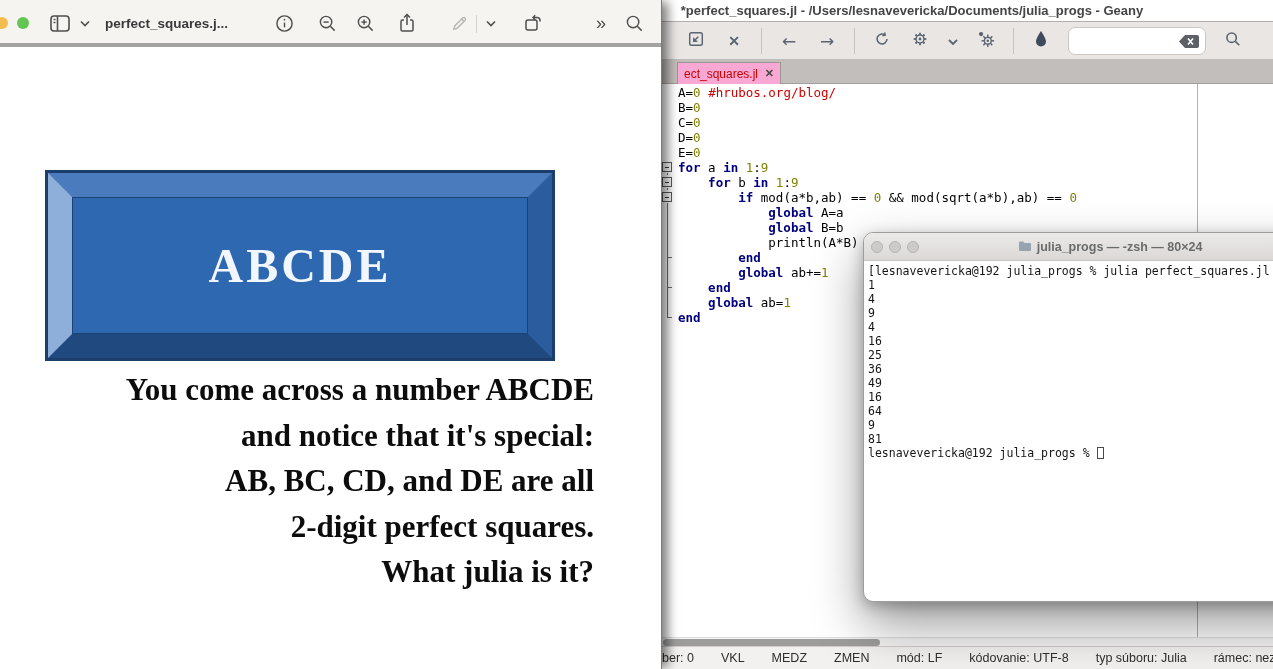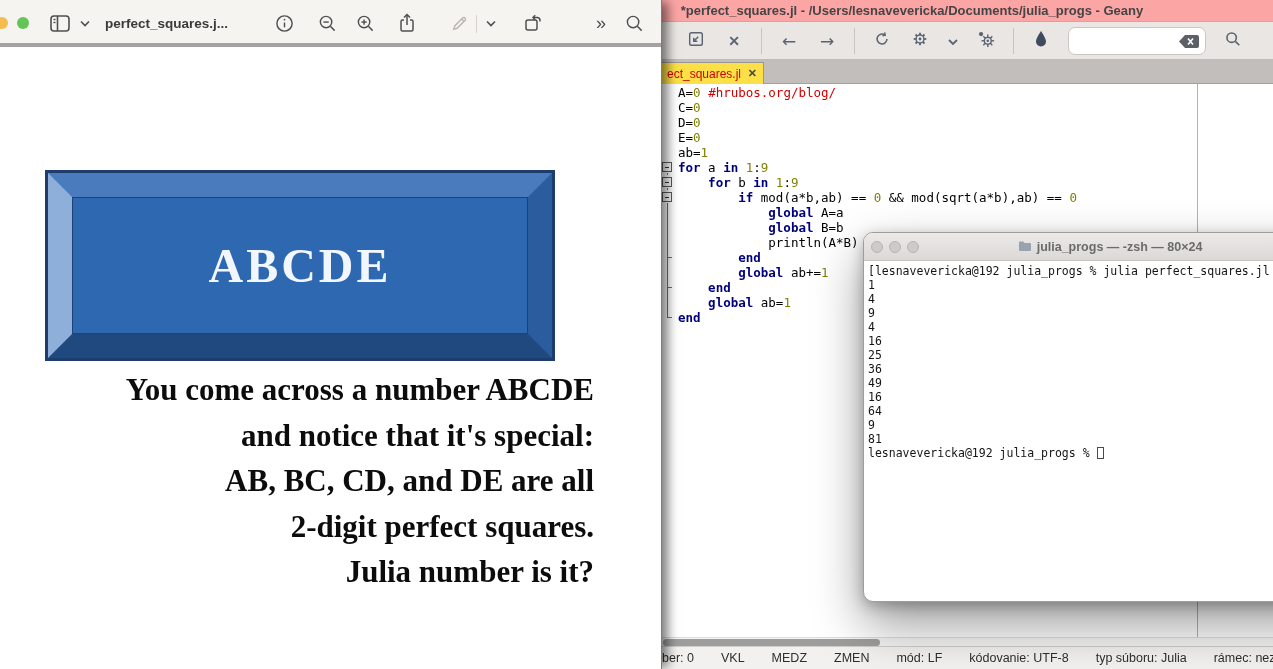--- a/index.html
+++ b/index.html
@@ -3,40 +3,40 @@
 <meta charset="utf-8">
 <style>
   * { margin:0; padding:0; box-sizing:border-box; }
   html,body { width:1273px; height:669px; overflow:hidden; background:#ffffff;
               font-family:"Liberation Sans", sans-serif; }
   .win { position:absolute; }
 
   
   #geany { left:657px; top:0; width:616px; height:669px; background:#cdc9c7; z-index:1; }
   #geany-titlebar { position:absolute; left:0; top:0; width:100%; height:22px;
-    background:#fca5a5; border-bottom:1px solid #b4b0ae; }
+    background:#ffffff; border-bottom:1px solid #b4b0ae; }
   #geany-title { position:absolute; left:0; top:0; width:510px; height:22px; line-height:22px;
     text-align:center; font-size:13px; font-weight:bold; color:#454545; white-space:nowrap; }
   #geany-toolbar { position:absolute; left:0; top:22px; width:100%; height:38px;
     background:#e9e6e4; border-bottom:1px solid #bfbcba; display:flex; align-items:center;
     padding-left:28px; gap:16px; }
   .tbtn { width:22px; height:22px; display:flex; align-items:center; justify-content:center;
     color:#5b6472; font-size:16px; flex:0 0 auto; }
   .tsep { width:1px; height:26px; background:#c6c3c1; flex:0 0 auto; }
   #geany-search { width:138px; height:28px; border:1px solid #c9c6c4; border-radius:7px;
     background:#fff; position:relative; flex:0 0 auto; }
   #geany-search input { position:absolute; left:6px; top:1px; width:100px; height:24px;
     border:none; outline:none; font-size:13px; background:transparent; }
   #clear-icon { position:absolute; right:5px; top:6px; }
 
   
   #geany-tabbar { position:absolute; left:0; top:60px; width:100%; height:24px;
     background:#c2bebc; border-bottom:1px solid #a3a09e; }
-  #geany-tab { position:absolute; left:3px; top:2px; height:22px; width:104px;
-    background:#fde047; border:1px solid #9a9795; border-bottom:none;
+  #geany-tab { position:absolute; left:20px; top:2px; height:22px; width:104px;
+    background:#f9a8d4; border:1px solid #9a9795; border-bottom:none;
     display:flex; align-items:center; padding:0 6px; gap:7px; }
   #geany-tab .tab-label { color:var(--tab-label); font-size:12px; white-space:nowrap;
     overflow:hidden; }
   #geany-tab .tab-close { color:#4a4a4a; font-size:11px; font-weight:bold; }
 
   
   #geany-editor { position:absolute; left:0; top:84px; width:100%; height:553px;
     background:#ffffff; overflow:hidden; padding-top:1px; }
   .code-row { display:flex; height:15px; line-height:15px; padding-left:3px; }
   .fm { position:relative; flex:0 0 16px; }
@@ -229,33 +229,33 @@
   </div>
 
   <div id="geany-editor">
     <div>
         <div class="code-row">
           <span class="fm none"></span>
           <span class="code-text"><span class="tok-p">A=</span><span class="tok-n">0</span><span class="tok-p"> </span><span class="tok-c">#hrubos.org/blog/</span></span>
         </div>
         <div class="code-row">
           <span class="fm none"></span>
+          <span class="code-text"><span class="tok-p">B=</span><span class="tok-n">0</span></span>
+        </div>
+        <div class="code-row">
+          <span class="fm none"></span>
           <span class="code-text"><span class="tok-p">C=</span><span class="tok-n">0</span></span>
         </div>
         <div class="code-row">
           <span class="fm none"></span>
           <span class="code-text"><span class="tok-p">D=</span><span class="tok-n">0</span></span>
         </div>
         <div class="code-row">
           <span class="fm none"></span>
           <span class="code-text"><span class="tok-p">E=</span><span class="tok-n">0</span></span>
-        </div>
-        <div class="code-row">
-          <span class="fm none"></span>
-          <span class="code-text"><span class="tok-p">ab=</span><span class="tok-n">1</span></span>
         </div>
         <div class="code-row">
           <span class="fm box">
             <span class="sq"></span>
           </span>
           <span class="code-text"><span class="tok-k">for</span><span class="tok-p"> a </span><span class="tok-k">in</span><span class="tok-p"> </span><span class="tok-n">1</span><span class="tok-p">:</span><span class="tok-n">9</span></span>
         </div>
         <div class="code-row">
           <span class="fm box">
             <span class="sq"></span>
@@ -454,16 +454,16 @@
 
   <div id="preview-content">
     <div id="puzzle-box">
       <span id="puzzle-box-label">ABCDE</span>
     </div>
     <div id="puzzle-text">
         <div>You come across a number ABCDE</div>
         <div>and notice that it's special:</div>
         <div>AB, BC, CD, and DE are all</div>
         <div>2-digit perfect squares.</div>
-        <div>Julia number is it?</div>
+        <div>What julia is it?</div>
       </div>
   </div>
 </div>
 
 </body></html>

